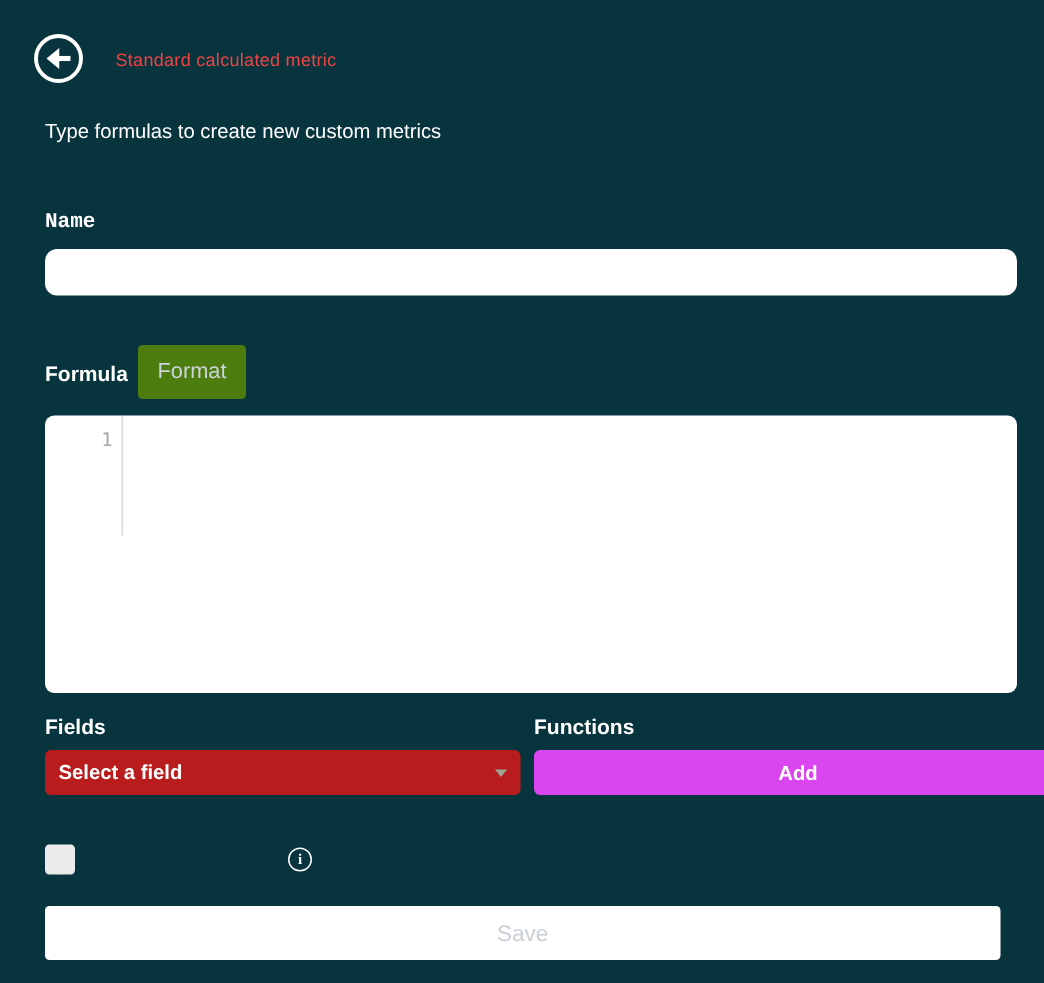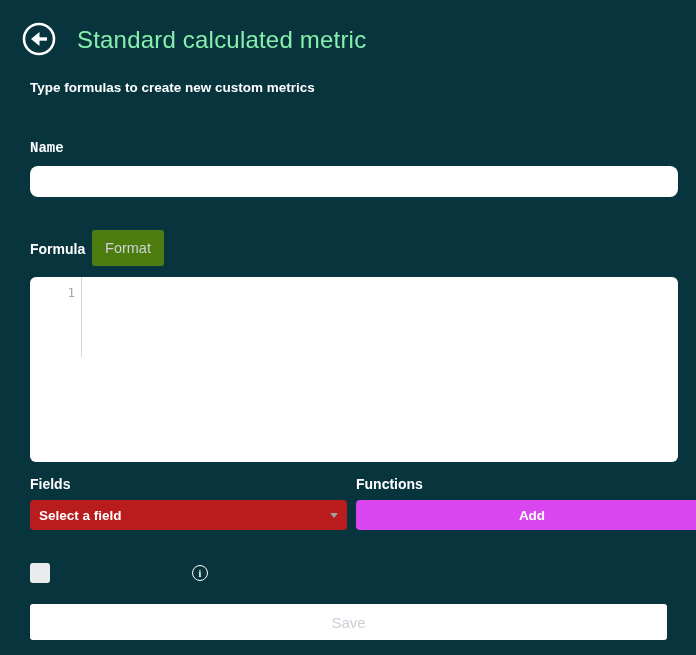--- a/index.html
+++ b/index.html
@@ -16,26 +16,26 @@
     overflow: hidden;
   }
   
   .back-btn {
     position: absolute; left: 22px; top: 22px;
     width: 34px; height: 34px;
     background: transparent; border: none; padding: 0; cursor: pointer;
   }
   .page-title {
     position: absolute; left: 77px; top: 28px;
-    font-size: 24px; font-weight: 400; color: #86efac;
+    font-size: 12px; font-weight: 400; color: #ef4444;
     line-height: 24px; letter-spacing: 0.2px;
   }
   .page-subtitle {
     position: absolute; left: 30px; top: 80px;
-    font-size: 13.5px; font-weight: 700; color: #ffffff;
+    font-size: 13.5px; font-weight: 400; color: #ffffff;
     line-height: 16px;
   }
   
   .field-label {
     position: absolute;
     font-size: 14px; font-weight: 600; color: #ffffff;
   }
   .label-name     { left: 30px;  top: 140px; font-family: Liberation Mono, monospace; }
   .label-formula  { left: 30px;  top: 241px; }
   .label-fields   { left: 30px;  top: 476px; }

